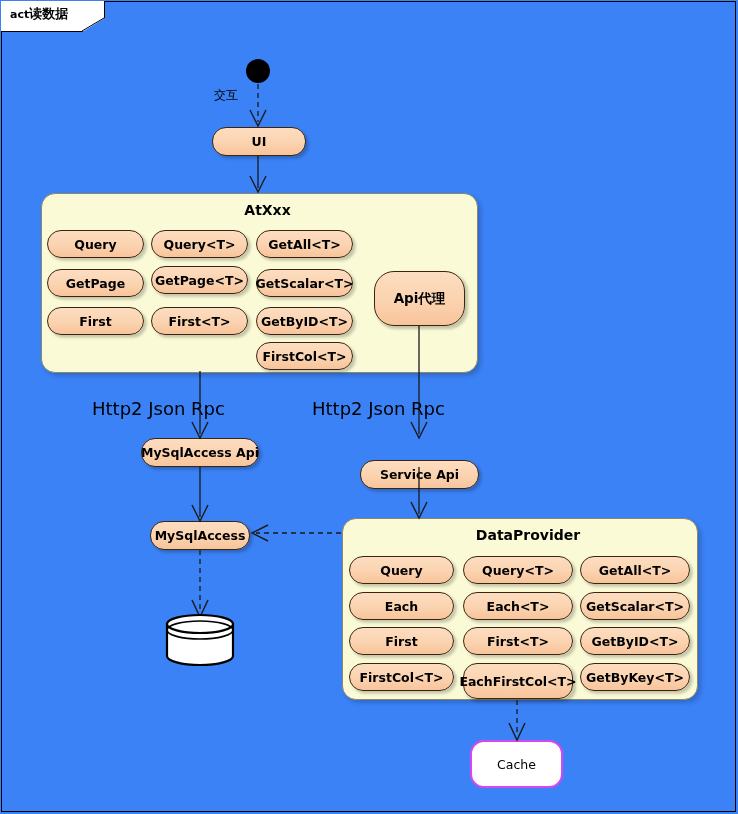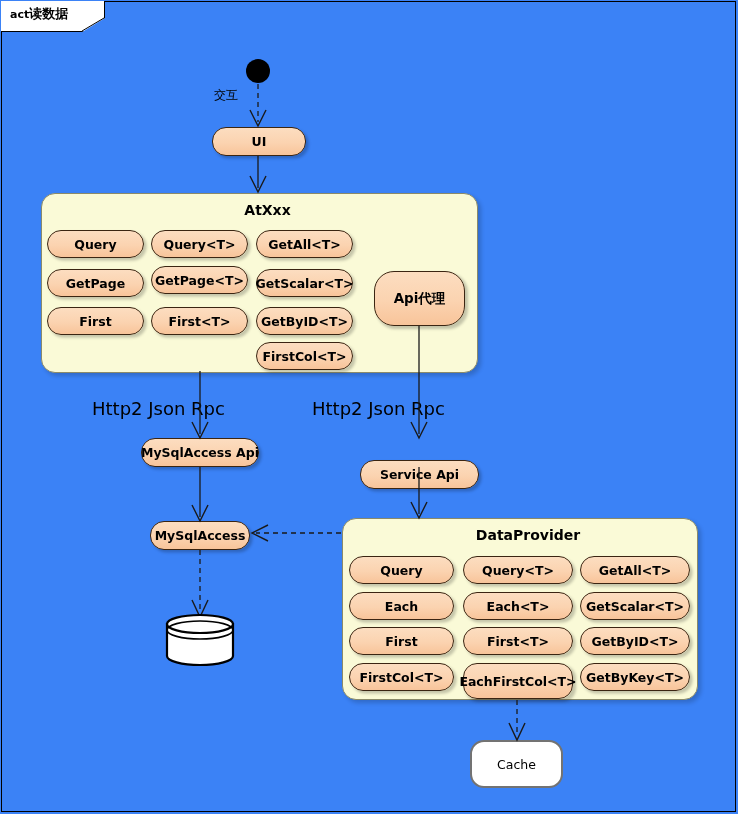--- a/index.html
+++ b/index.html
@@ -99,21 +99,21 @@
     color: #000000;
     white-space: nowrap;
   }
   .node.tall {
     border-radius: 20px;
   }
   
   .node-plain {
     position: absolute;
     box-sizing: border-box;
-    border: 2px solid #737373;
+    border: 2px solid #d946ef;
     border-radius: 14px;
     background: #ffffff;
     display: flex;
     align-items: center;
     justify-content: center;
     font-size: 12.5px;
     font-weight: normal;
     color: #000000;
     white-space: nowrap;
   }

